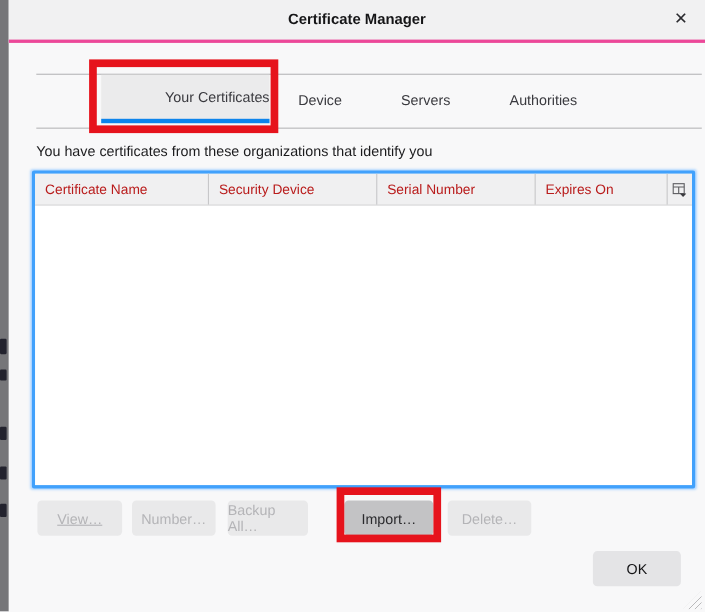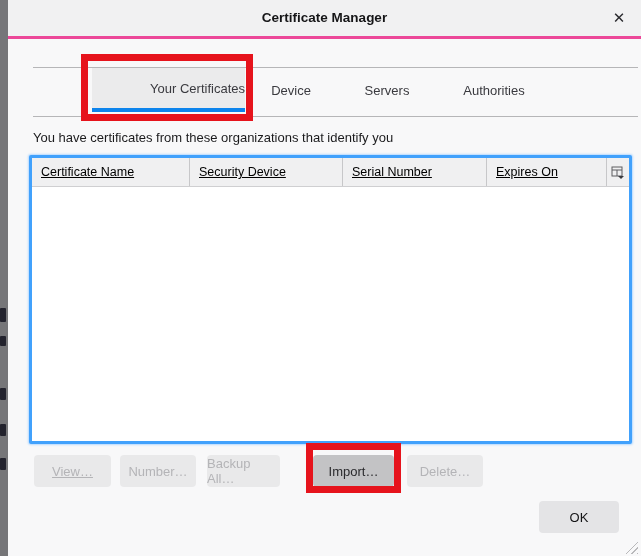--- a/index.html
+++ b/index.html
@@ -34,22 +34,22 @@
   .annotation.tab-box{left:81px;top:54px;width:172px;height:67px;}
   .annotation.import-box{left:306px;top:443px;width:95px;height:50px;}
 
   
   .description{position:absolute;left:25px;top:130px;font-size:13px;color:#1b1b1d;}
 
   
   .cert-table{position:absolute;left:21px;top:155px;width:603px;height:289px;box-sizing:border-box;
       background:#ffffff;border:3px solid #41a1fc;border-radius:2px;box-shadow:0 0 2px 1px #b5d9ff;}
   .table-header{display:flex;height:29px;background:#f0f0f1;border-bottom:1px solid #cfcfd1;box-sizing:border-box;}
-  .th{box-sizing:border-box;padding-left:9px;font-size:12.5px;color:#000000;line-height:28px;
-      border-right:1px solid #c7c7c9;overflow:hidden;white-space:nowrap;text-decoration:underline;}
+  .th{box-sizing:border-box;padding-left:9px;font-size:12.5px;color:#b91c1c;line-height:28px;
+      border-right:1px solid #c7c7c9;overflow:hidden;white-space:nowrap;}
   .th.c0{width:158px;}
   .th.c1{width:153px;}
   .th.c2{width:144px;}
   .th.c3{width:120px;border-right:1px solid #c7c7c9;}
   .th.picker{width:21px;border-right:none;display:flex;align-items:center;justify-content:center;padding-left:0;cursor:pointer;}
   .table-body{height:254px;background:#ffffff;}
 
   
   .abtn{position:absolute;top:455px;height:32px;border-radius:4px;font-size:13px;
         display:flex;align-items:center;justify-content:center;box-sizing:border-box;}

